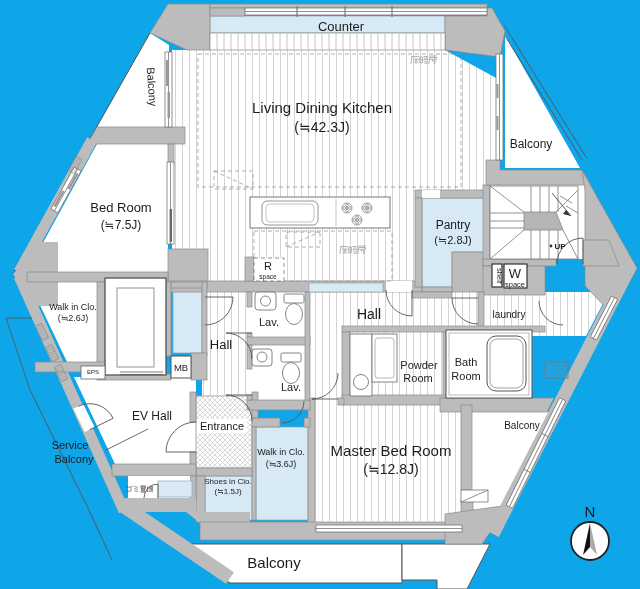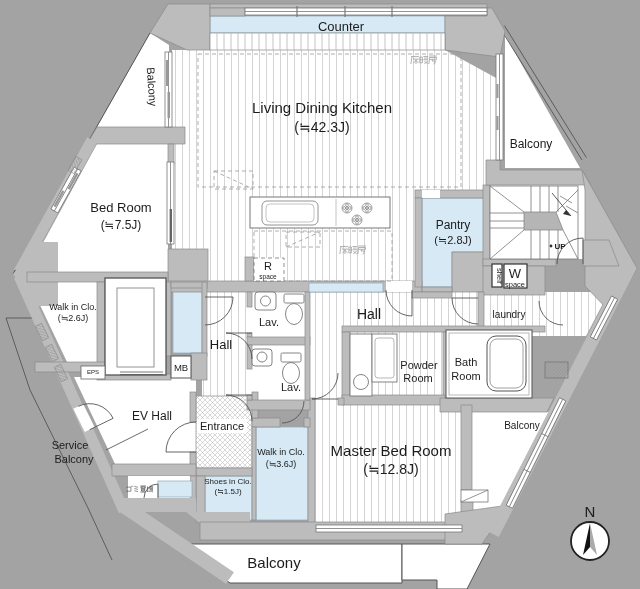--- a/index.html
+++ b/index.html
@@ -1,16 +1,16 @@
 <!DOCTYPE html>
 <html style="--wall: #bcbcbc; --wall-edge: #8a8a8a; --accent-blue: #d6e9f5; --stripe: #d4d4d4; --thin-line: #555555; --text: #1c1c1c; --muted-text: #999999; --landing-gray: #b5b5b5;"><head>
 <meta charset="utf-8">
 <style>
   html,body{margin:0;padding:0;background:#ffffff;}
-  .stage{width:640px;height:589px;position:relative;background:#a3a3a3;overflow:hidden;}
+  .stage{width:640px;height:589px;position:relative;background:#0ea5e9;overflow:hidden;}
   svg{display:block;}
   text{font-family:"Liberation Sans","DejaVu Sans",sans-serif;fill:#1c1c1c;}
 </style>
 </head>
 <body>
 
 <div class="stage">
 <svg id="plan" width="640" height="589" viewBox="0 0 640 589">
   <defs>
     <pattern id="stripes" width="7" height="8" patternUnits="userSpaceOnUse">

